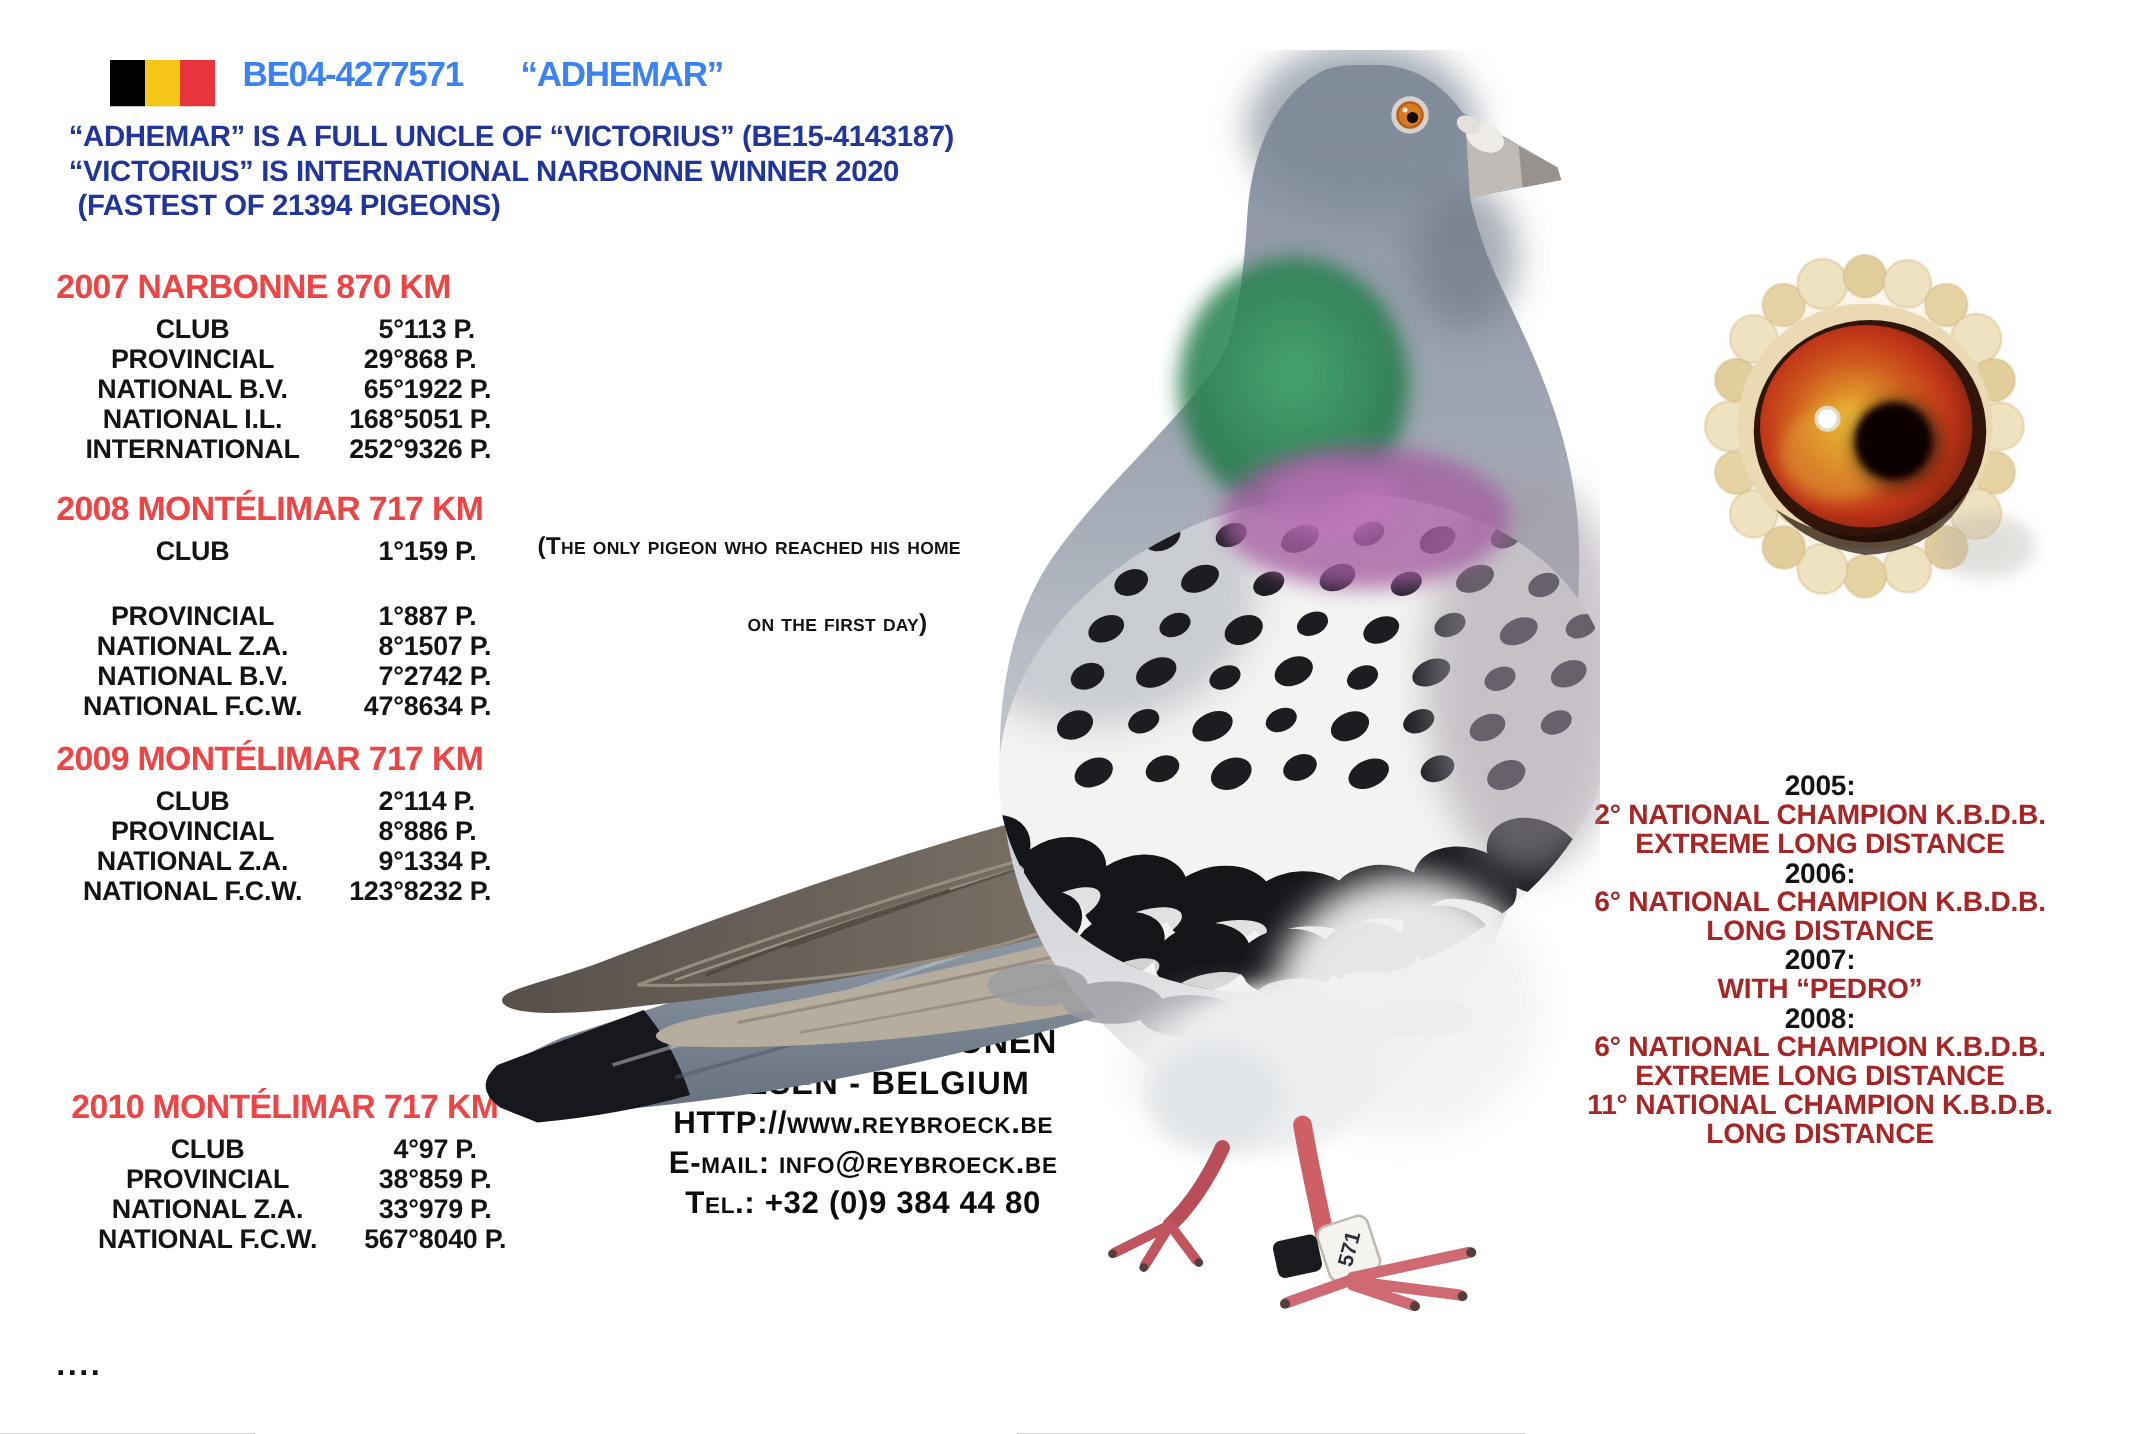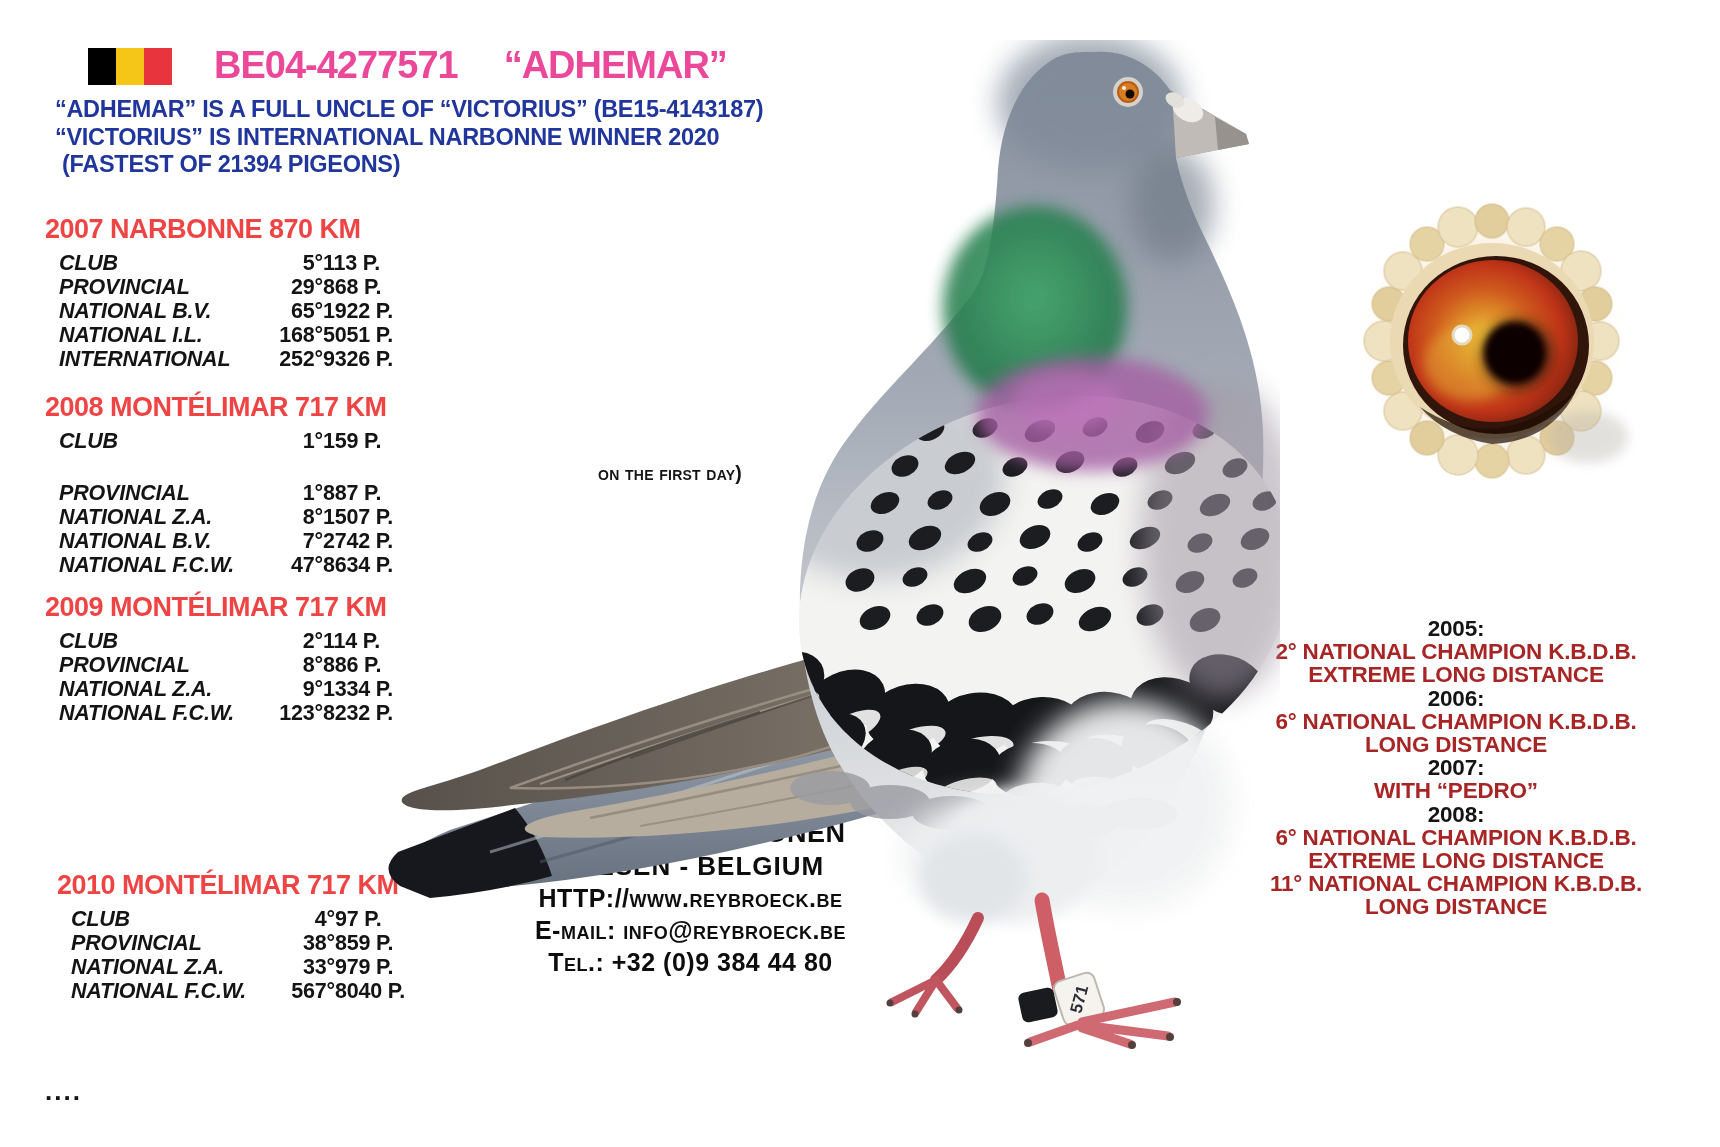--- a/index.html
+++ b/index.html
@@ -4,29 +4,29 @@
 <style>
   html,body{margin:0;padding:0;background:#888;}
   .page{
     position:relative;width:1720px;height:1147px;background:#ffffff;overflow:hidden;
     font-family:"Liberation Sans", sans-serif;font-weight:bold;color:#141414;
   }
   .abs{position:absolute;}
   
   .flag{left:88px;top:48px;width:84px;height:37px;display:flex;}
   .flag div{flex:1;height:100%;}
-  .title{left:194px;top:44px;font-size:38px;letter-spacing:-1px;white-space:nowrap;color:#ec4899;margin-left:20px;}
+  .title{left:194px;top:44px;font-size:28px;letter-spacing:-1px;white-space:nowrap;color:#3b82f6;}
   .title .name{margin-left:46px;}
   .subtitle{left:55px;top:96px;font-size:23.5px;line-height:27.5px;color:#21369c;letter-spacing:-0.3px;}
   .subtitle div:nth-child(3){padding-left:7px;}
   
   .section{width:440px;}
   .section-h{font-size:27px;color:#ef4444;letter-spacing:-0.5px;margin-bottom:6px;white-space:nowrap;}
   .rrow{display:flex;margin-left:14px;width:372px;font-size:21.5px;line-height:24px;letter-spacing:-0.2px;}
-  .rlabel{flex:1;text-align:left;white-space:nowrap;font-style:italic;}
+  .rlabel{flex:1;text-align:center;white-space:nowrap;}
   .rplace{width:74px;text-align:right;}
   .rcount{width:108px;}
   .gap-after{margin-bottom:28px;}
   .note{left:430px;top:424px;width:480px;font-size:19.5px;line-height:26px;font-variant:small-caps;letter-spacing:0.2px;}
   .note .l2{text-align:center;margin-top:36px;}
   .ellipsis{left:45px;top:1076px;font-size:26px;letter-spacing:2px;}
   
   .contact{left:468px;top:817px;width:445px;text-align:center;color:#0d0d0d;}
   .contact .c-name{font-size:27px;line-height:33px;letter-spacing:0.5px;}
   .contact .c-loc{font-size:26px;line-height:32px;letter-spacing:1px;}
@@ -110,20 +110,21 @@
         <span class="rcount">2742 P.</span>
       </div>
     <div class="rrow">
         <span class="rlabel">NATIONAL F.C.W.</span>
         <span class="rplace">47°</span>
         <span class="rcount">8634 P.</span>
       </div>
   </div>
 
   <div class="abs note">
+    <div class="l1">(The only pigeon who reached his home</div>
     <div class="l2">on the first day)</div>
   </div>
 
   <div class="abs section" style="left:45px;top:592px;">
     <div class="section-h">2009 MONTÉLIMAR 717 KM</div>
     <div class="rrow">
         <span class="rlabel">CLUB</span>
         <span class="rplace">2°</span>
         <span class="rcount">114 P.</span>
       </div>

